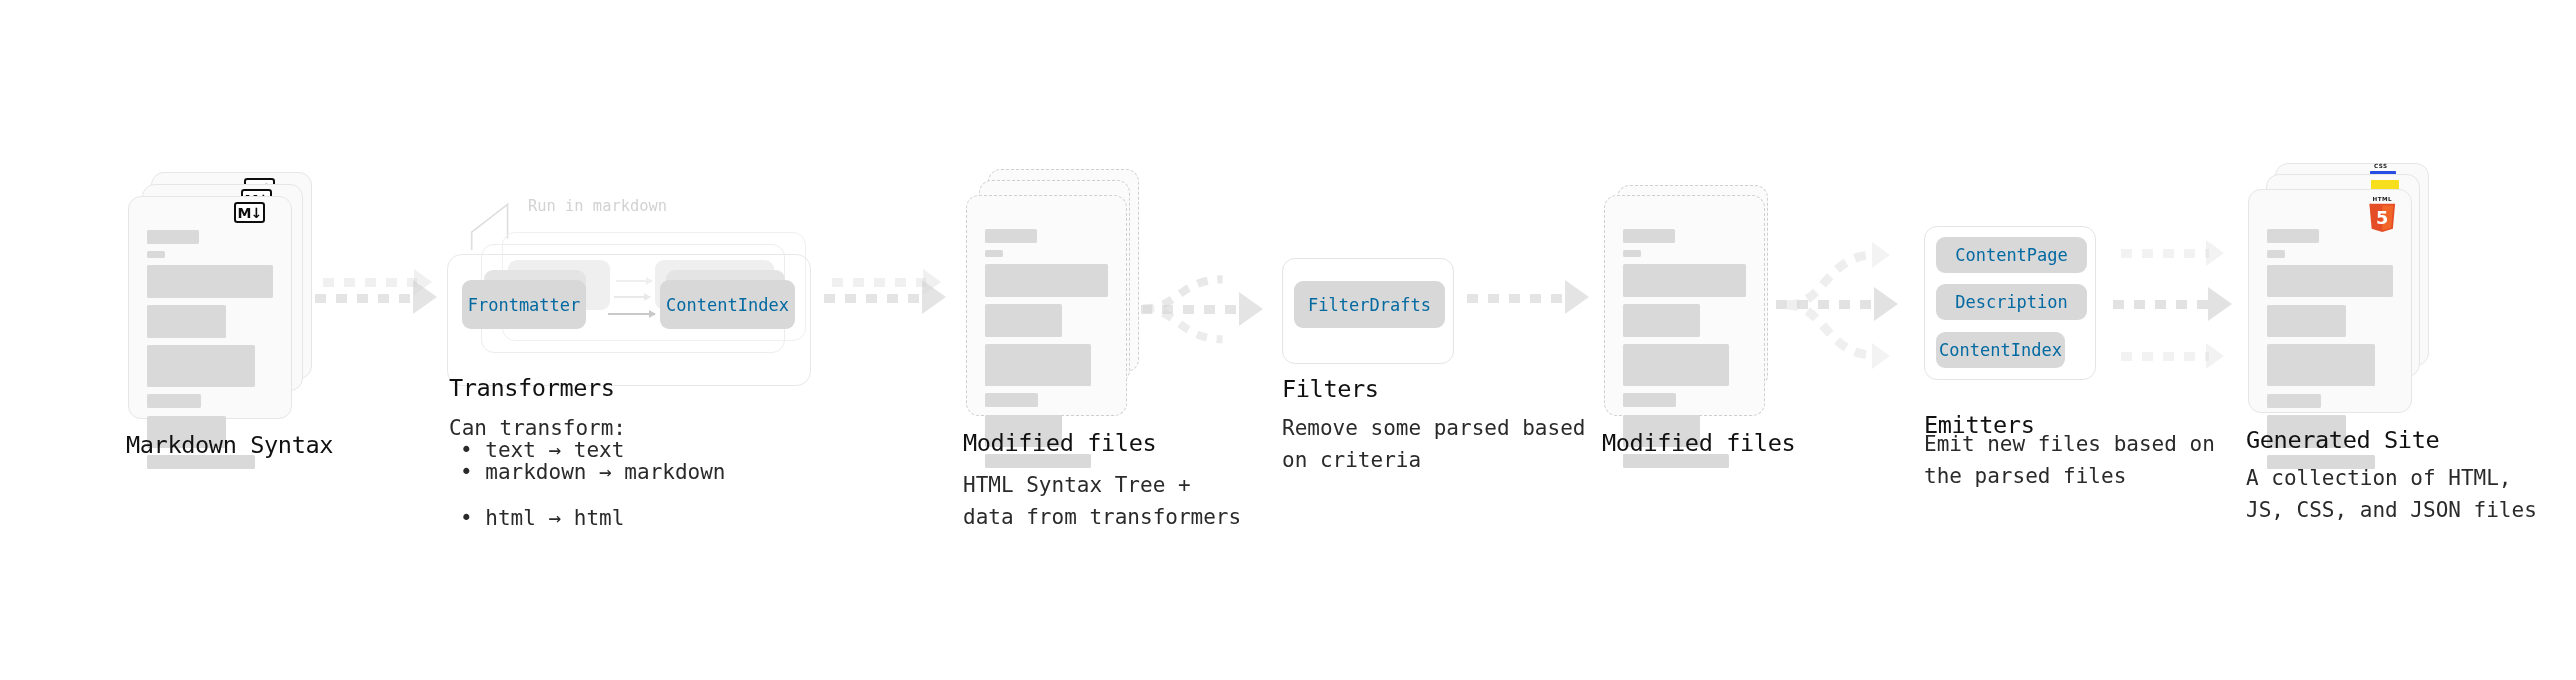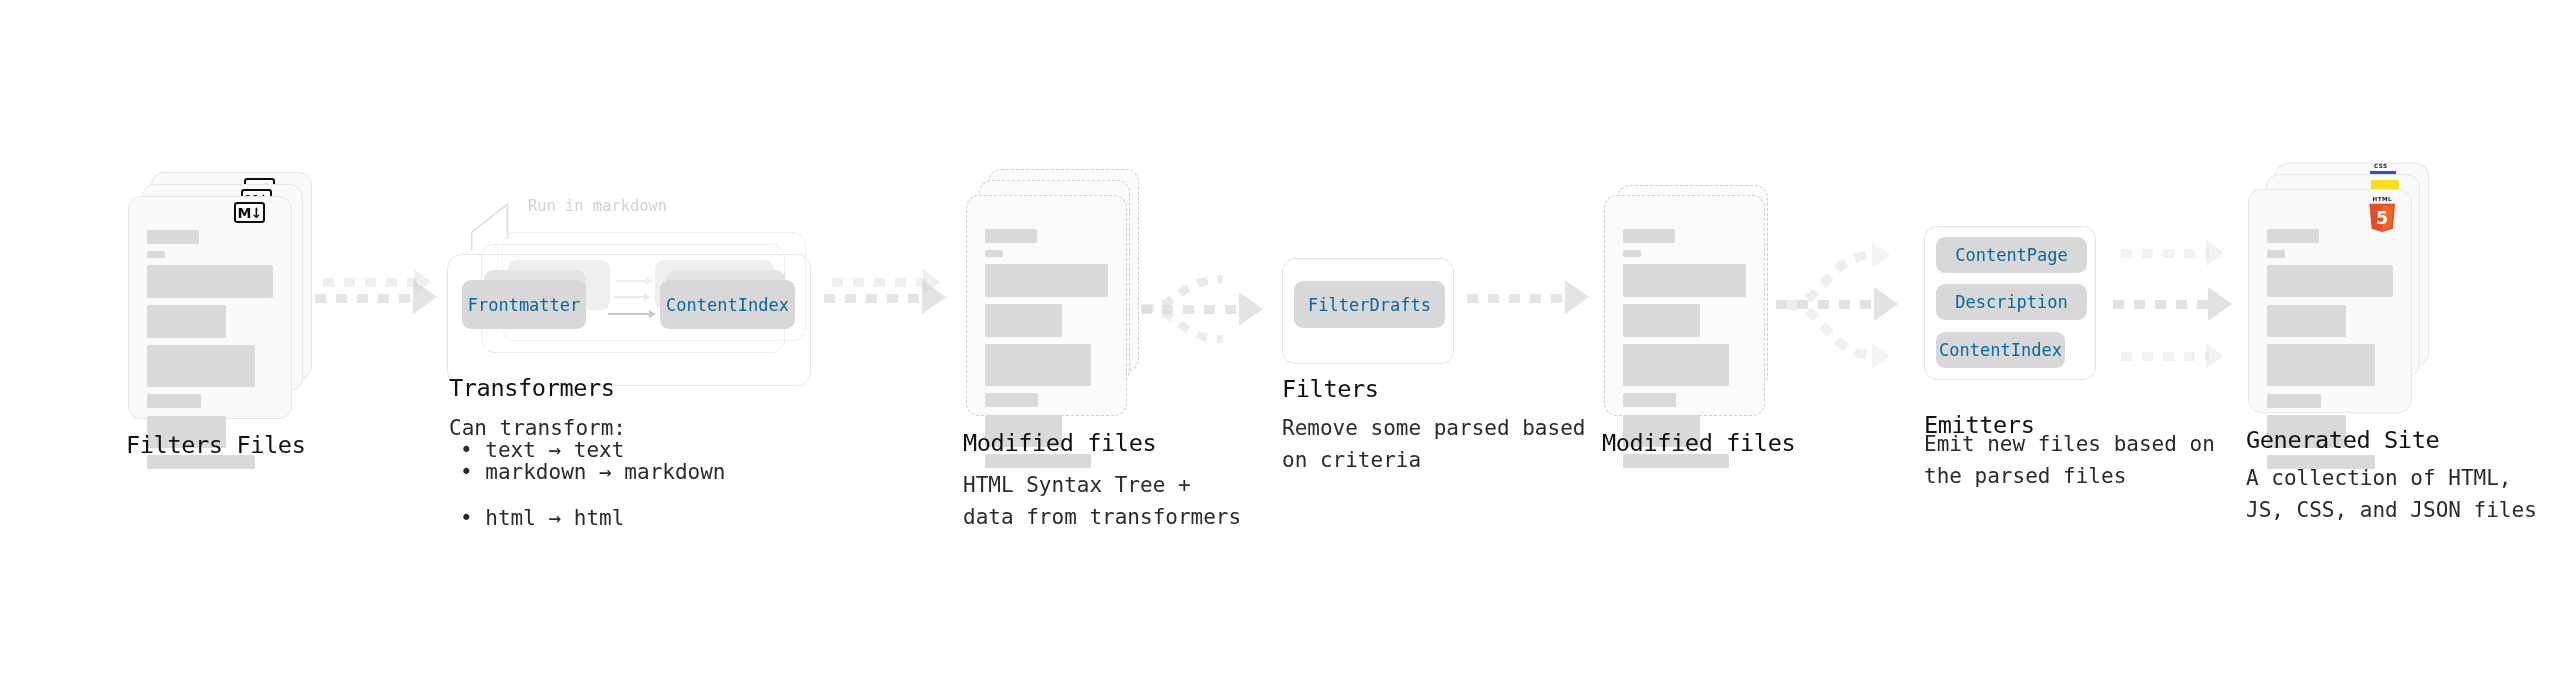--- a/index.html
+++ b/index.html
@@ -163,21 +163,21 @@
         <div class="bar tall" style="width:100%;"></div>
         <div class="bar tall" style="width:63%;"></div>
         <div class="bar tall2" style="width:86%;"></div>
         <div class="bar" style="width:43%;"></div>
         <div class="bar tall" style="width:63%;"></div>
         <div class="bar" style="width:86%;"></div>
       </div>
     </div>
     <div class="md-badge" style="left:234px; top:202px;">M↓</div>
 
-    <div class="title" style="left:126px; top:431px;">Filters Files</div>
+    <div class="title" style="left:126px; top:431px;">Markdown Syntax</div>
   </div>
 
   <div class="conn" style="left:312px; top:268px; color:#d5d5d5;">
     <div class="dash-line" style="left:11.4px; top:9.8px; width:94px; opacity:.35;"></div>
     <div class="tri sm" style="left:102px; top:0.8px; opacity:.35;"></div>
     <div class="dash-line" style="left:3.3px; top:26px; width:101px; opacity:.65;"></div>
     <div class="tri" style="left:101px; top:12.2px; opacity:.65;"></div>
   </div>
 
   <div>

